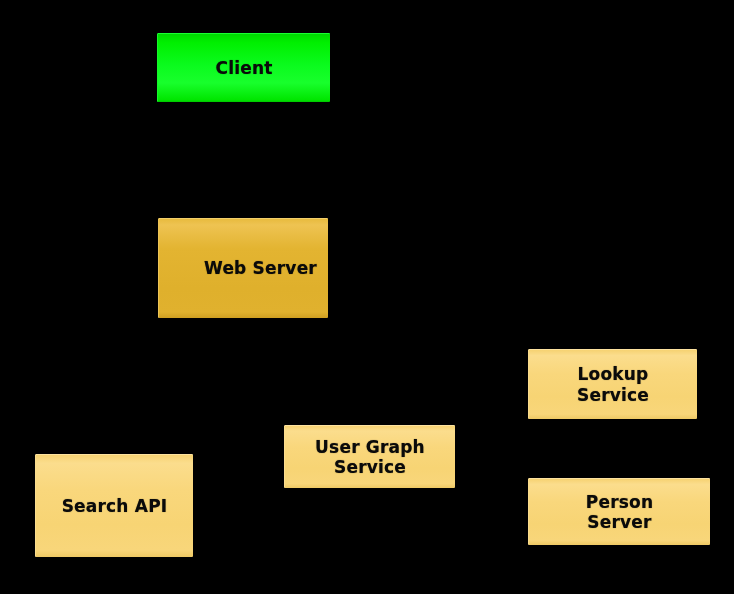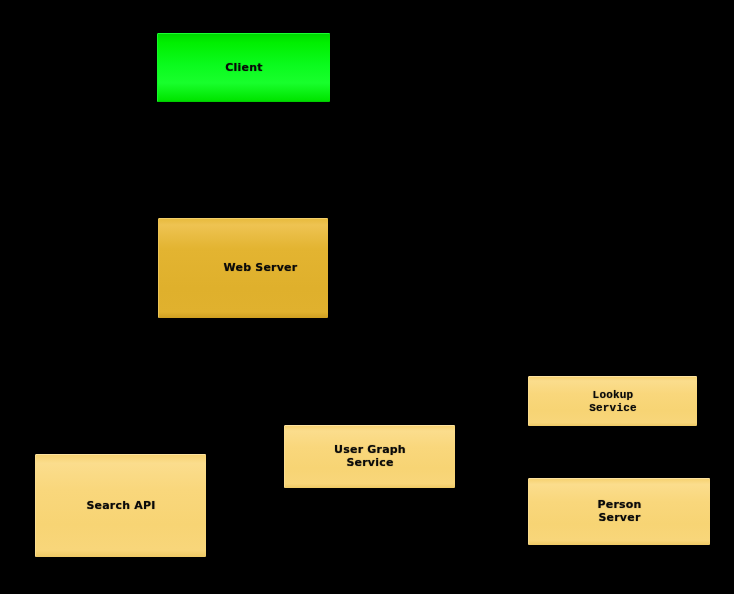--- a/index.html
+++ b/index.html
@@ -19,21 +19,21 @@
   }
   .node {
     position: absolute;
     display: flex;
     align-items: center;
     justify-content: center;
     text-align: center;
     color: #0a0a0a;
     font-family: "DejaVu Sans", sans-serif;
     font-weight: bold;
-    font-size: 11px;
+    font-size: 17px;
     line-height: 1.18;
     letter-spacing: 0.2px;
     box-sizing: border-box;
     padding: 2px 6px;
     box-shadow: 5px 6px 7px rgba(0,0,0,0.95);
     border-radius: 1px;
   }
   .node .node-label {
     white-space: pre-line;
     display: block;
@@ -89,32 +89,32 @@
 <div id="diagram-canvas">
 
   <div class="node node--client" style="left:157px; top:33px; width:173px; height:69px;">
     <span class="node-label">Client</span>
   </div>
 
   <div class="node node--webserver" style="left:158px; top:218px; width:170px; height:100px;">
     <span class="node-label">Web Server</span>
   </div>
 
-  <div class="node node--service" style="left:528px; top:376px; width:169px; height:50px;font-family:Liberation Mono, monospace;">
+  <div class="node node--service" style="left:528px; top:349px; width:169px; height:70px;">
     <span class="node-label">Lookup
 Service</span>
   </div>
 
   <div class="node node--service" style="left:284px; top:425px; width:171px; height:63px;">
     <span class="node-label">User Graph
 Service</span>
   </div>
 
   <div class="node node--service" style="left:528px; top:478px; width:182px; height:67px;">
     <span class="node-label">Person
 Server</span>
   </div>
 
-  <div class="node node--service" style="left:35px; top:454px; width:171px; height:103px;">
+  <div class="node node--service" style="left:35px; top:454px; width:158px; height:103px;">
     <span class="node-label">Search API</span>
   </div>
 
 </div>
 
 </body></html>

